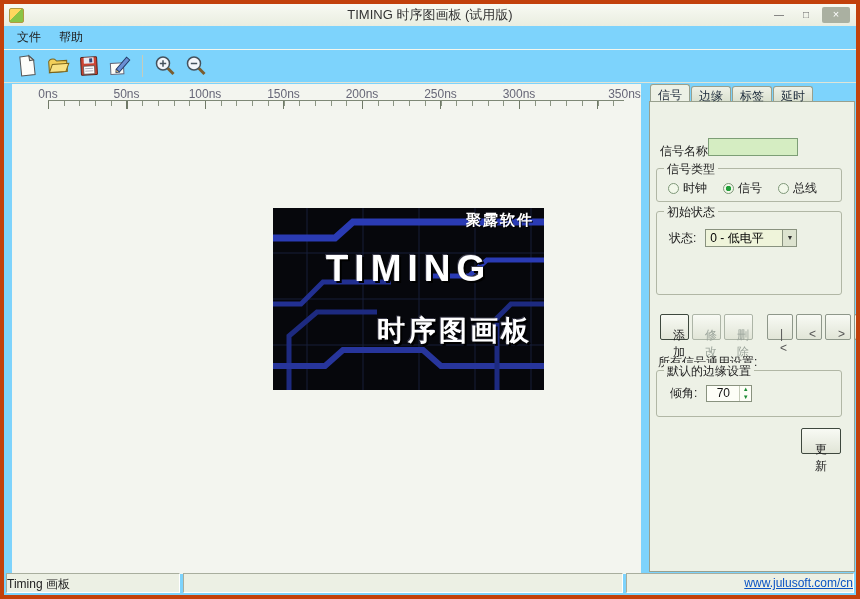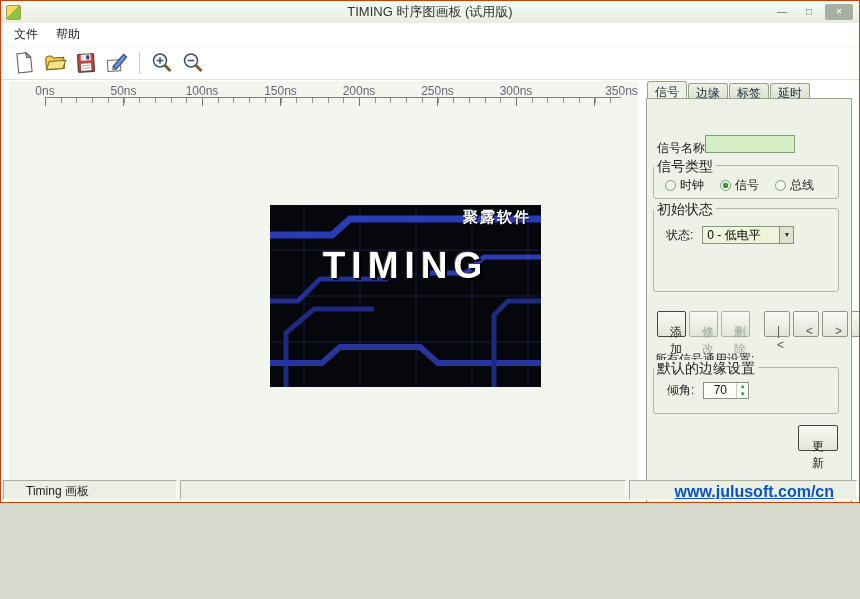--- a/index.html
+++ b/index.html
@@ -1,20 +1,20 @@
 <!DOCTYPE html>
 <html><head>
 <meta charset="utf-8">
 <style>
   * { box-sizing: border-box; margin: 0; padding: 0; }
   html,body { width:860px; height:599px; }
   body { font-family:"Liberation Sans", sans-serif; background:#d6dacc; }
 
-  .window { position:relative; width:860px; height:503px; border:1px solid #c2410c;
-            background:#ffffff; overflow:hidden; }
+  .window { position:relative; width:860px; height:599px; border:4px solid #c2410c;
+            background:#7dd3fc; overflow:hidden; }
 
   
   .titlebar { position:relative; height:22px; background:linear-gradient(#f8faf3,#e9ede0); }
   .app-icon { position:absolute; left:5px; top:4px; width:15px; height:15px; border-radius:2px;
               border:1px solid #b09a40; background:linear-gradient(135deg,#ffd75e 0 46%,#8ac445 46%); }
   .title { text-align:center; line-height:22px; font-size:13px; color:#333; }
   .win-controls { position:absolute; right:6px; top:3px; display:flex; gap:5px; align-items:center; }
   .wc { display:inline-block; width:22px; height:16px; text-align:center; line-height:15px;
         font-size:10px; color:#666; cursor:default; }
   .wc.close { width:28px; background:#aab0a1; color:#fff; border-radius:2px; font-size:11px; }
@@ -62,22 +62,22 @@
   .tab.active { background:#edf1e6; margin-top:0; height:17px; padding-top:2px; }
   .panel-body { position:absolute; top:17px; left:0; width:206px; height:471px;
                 border:1px solid #98a08e; background:#edf1e6; }
 
   .lbl { font-size:12px; color:#222; }
   .signal-name-label { position:absolute; top:41px; left:10px; }
   .signal-input { position:absolute; top:36px; left:58px; width:90px; height:18px;
                   background:#d5edc2; border:1px solid #7d9e76; font-size:12px; padding:0 3px; }
 
   .group { position:absolute; left:6px; width:186px; border:1px solid #b1b7a5; border-radius:3px; }
-  .group-label { position:absolute; top:-8px; left:0; background:#edf1e6; padding:0 3px;
-                 font-size:14px; color:#222; }
+  .group-label { position:absolute; top:-8px; left:7px; background:#edf1e6; padding:0 3px;
+                 font-size:12px; color:#222; }
   .g-type { top:66px; height:34px; }
   .radio-row { display:flex; gap:16px; padding:11px 0 0 11px; }
   .radio { display:flex; align-items:center; gap:4px; font-size:12px; color:#222; }
   .rdot { width:11px; height:11px; border-radius:50%; border:1px solid #7f9879;
           background:#f2f8ea; display:inline-block; }
   .radio.checked .rdot { background:radial-gradient(circle,#22a03a 0 2.5px,#f2f8ea 3px); }
 
   .g-state { top:109px; height:84px; }
   .state-row { display:flex; align-items:center; gap:9px; padding:17px 0 0 12px; }
   .dropdown { width:92px; height:18px; background:#eff4da; border:1px solid #89927f;
@@ -102,25 +102,25 @@
   .spinner { width:46px; height:17px; border:1px solid #89927f; background:#fdfef7; display:flex; }
   .spin-value { flex:1; text-align:center; font-size:12px; line-height:15px; color:#111; }
   .spin-btns { width:12px; display:flex; flex-direction:column; border-left:1px solid #c6ccba; }
   .spin-up,.spin-down { flex:1; font-size:6px; line-height:7px; text-align:center; color:#1d8c35; }
 
   .update-btn { position:absolute; top:326px; left:151px; width:40px; height:19px; }
 
   
   .statusbar { position:absolute; left:2px; right:2px; bottom:2px; height:20px; display:flex; gap:3px; }
   .sb-cell { border:1px solid; border-color:#a8ae9e #ffffff #ffffff #a8ae9e; background:#ecf0e4;
-             font-size:12px; color:#222; padding:2px 22px; overflow:hidden; white-space:nowrap; }
+             font-size:12px; color:#222; padding:2px 0; overflow:hidden; white-space:nowrap; }
   .sb-left { width:174px; }
   .sb-mid { flex:1; }
   .sb-right { width:228px; text-align:right; }
-  .sb-link { color:#0a53c4; text-decoration:underline; font-size:16px; cursor:pointer;font-weight:bold; }
+  .sb-link { color:#0a53c4; text-decoration:underline; font-size:12px; cursor:pointer; }
 </style>
 </head>
 <body>
 
 <div class="window">
 
   <div class="titlebar">
     <div class="app-icon"></div>
     <div class="title">TIMING 时序图画板 (试用版)</div>
     <div class="win-controls">
@@ -222,20 +222,21 @@
           <polyline points="-4,30 62,30 80,14 271,14" stroke="#2a3bb4" stroke-width="7"></polyline>
           <polyline points="-4,96 28,96 50,74 118,74" stroke="#223092" stroke-width="5"></polyline>
           <polyline points="271,52 214,52 196,68 158,68" stroke="#2a3bb4" stroke-width="5"></polyline>
           <polyline points="16,186 16,128 44,104 104,104" stroke="#1d2a80" stroke-width="5"></polyline>
           <polyline points="-4,158 52,158 70,142 150,142 168,158 271,158" stroke="#27359c" stroke-width="6"></polyline>
           <polyline points="271,96 238,96 224,110 224,186" stroke="#1d2a80" stroke-width="5"></polyline>
         </g>
       </svg>
       <div class="splash-brand">聚露软件</div>
       <div class="splash-title">TIMING</div>
+      <div class="splash-sub">时序图画板</div>
     </div>
   </div>
 
   <div class="panel">
     <div class="tabs">
       <div class="tab active">信号</div>
       <div class="tab">边缘</div>
       <div class="tab">标签</div>
       <div class="tab">延时</div>
     </div>

